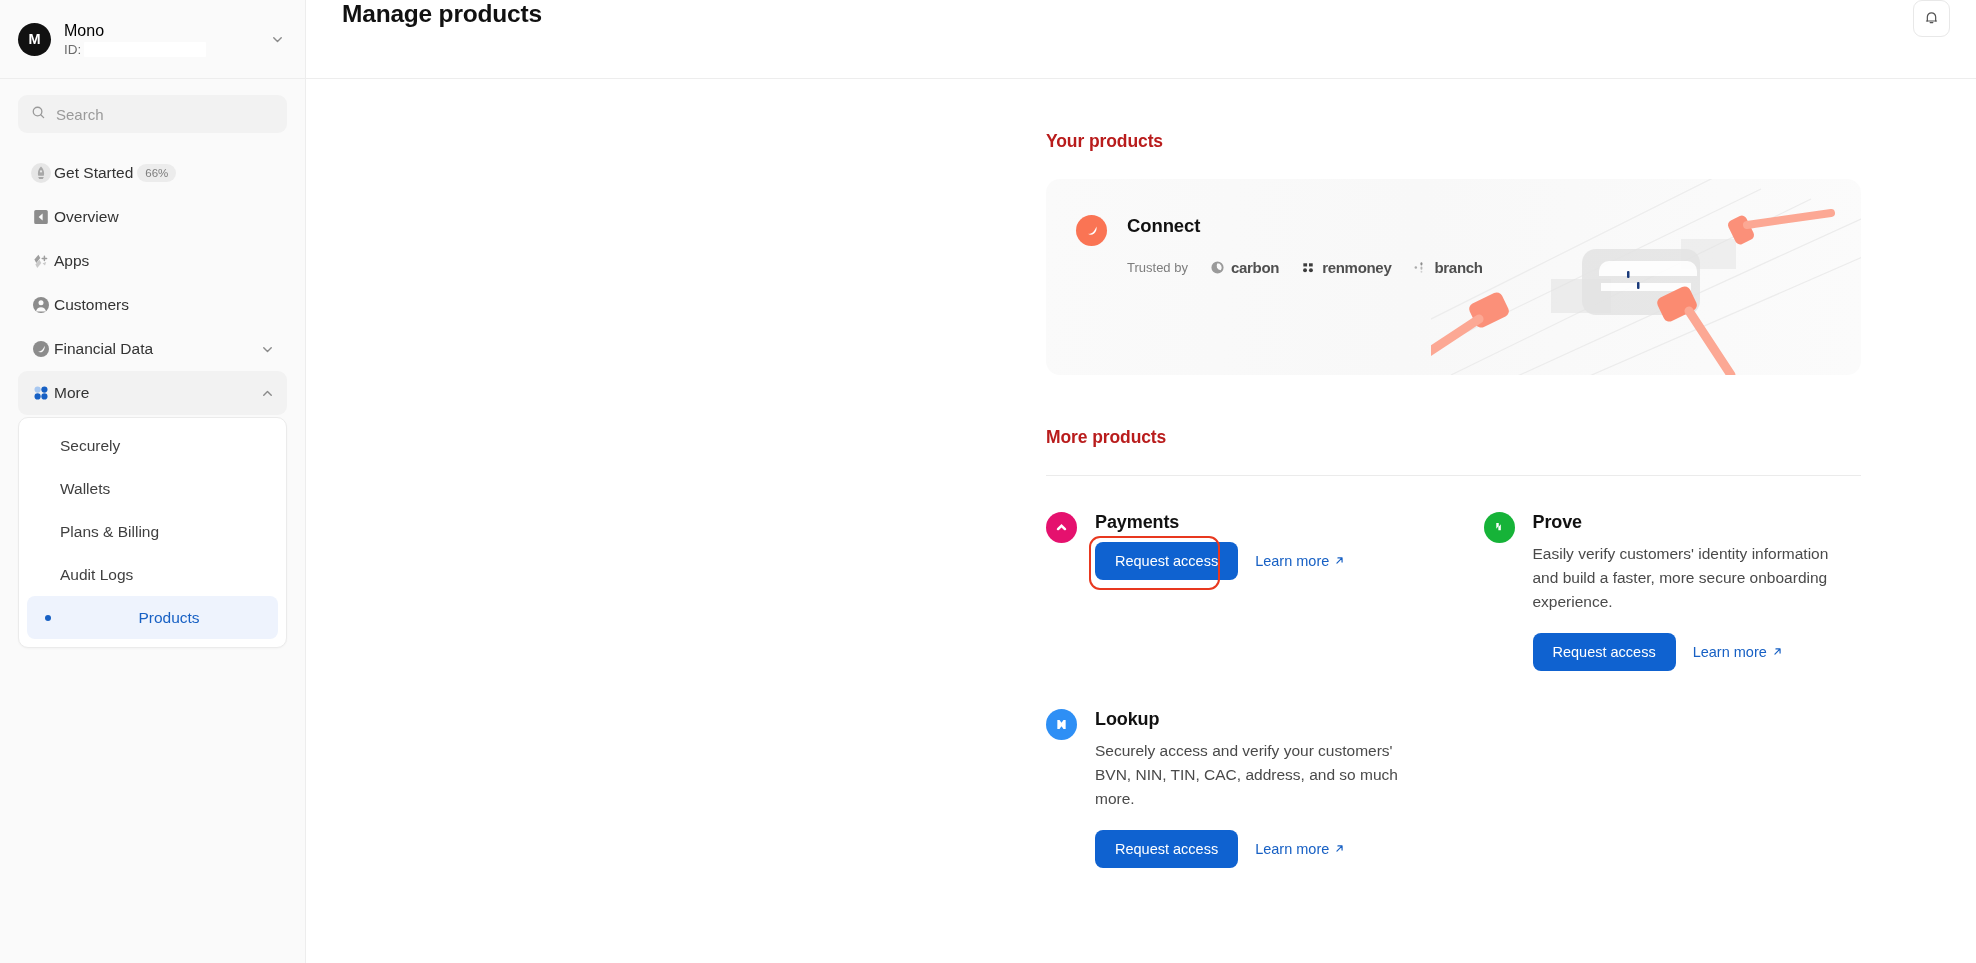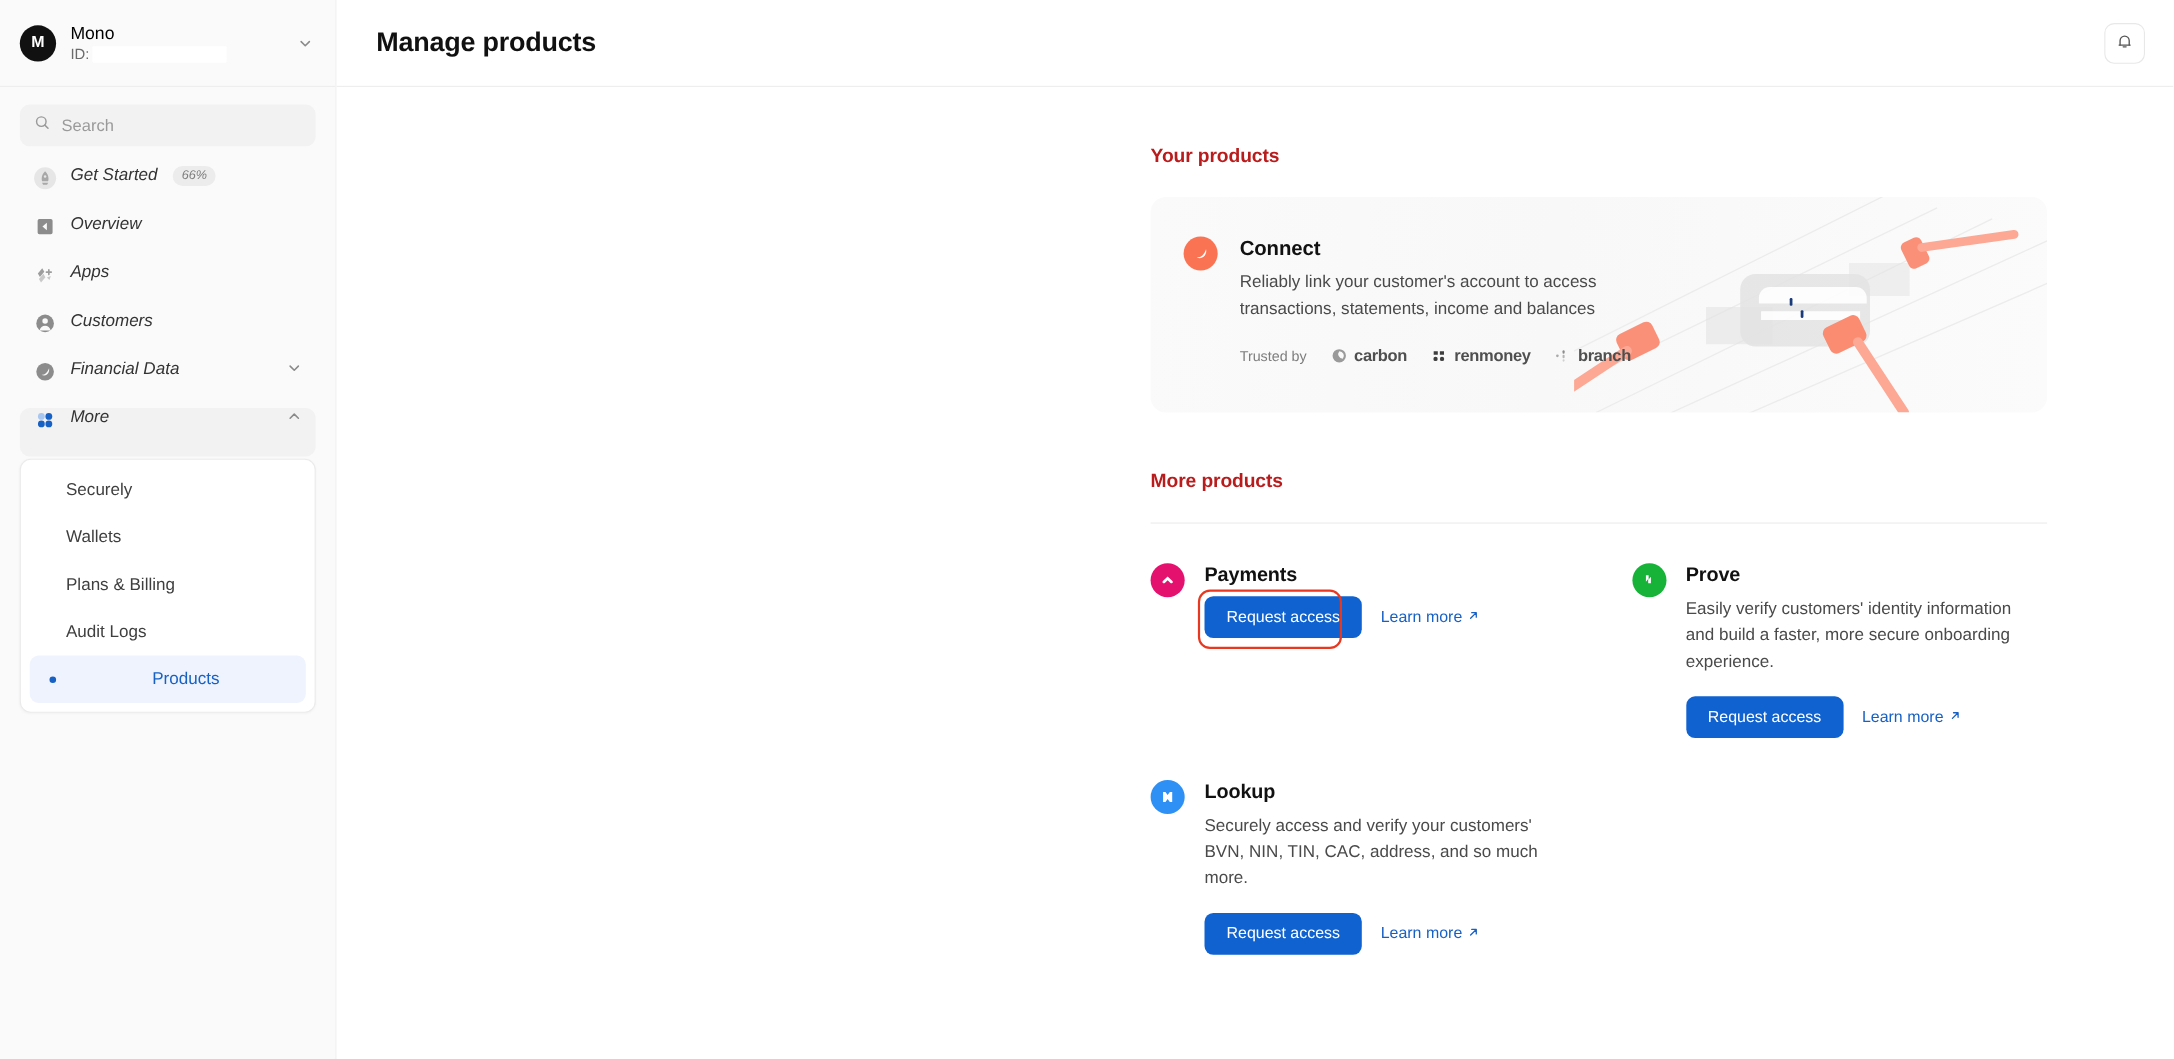--- a/index.html
+++ b/index.html
@@ -52,23 +52,23 @@
   .search-box svg { flex: 0 0 auto; }
   .search-input {
     border: none; outline: none; background: transparent;
     font-family: "Liberation Sans", sans-serif;
     font-size: 15px; color: #555; width: 100%;
   }
   .search-input::placeholder { color: #9a9a9a; }
 
   .nav { padding: 18px 18px 0 18px; flex: 1; }
   .nav-item {
-    height: 44px; display: flex; align-items: flex-start;
-    gap: 12px; padding: 0 12px 0 12px; border-radius: 9px;
-    cursor: pointer; position: relative; font-style: italic;
+    height: 44px; display: flex; align-items: center;
+    gap: 2px; padding: 0 12px 0 12px; border-radius: 9px;
+    cursor: pointer; position: relative;
   }
   .nav-item .label { font-size: 15.5px; color: #333333; white-space: nowrap; }
   .nav-item.active-parent { background: #f2f2f2; }
   .nav-icon { width: 22px; height: 22px; flex: 0 0 22px; display: flex; align-items: center; justify-content: center; }
   .badge-pct {
     font-size: 11.5px; color: #7d7d7d; background: #ececec;
     border-radius: 10px; padding: 3px 8px; margin-left: 2px;
   }
   .nav-chev { margin-left: auto; display: flex; align-items: center; color: #8a8a8a; }
 
@@ -90,21 +90,21 @@
   .sub-item.selected .label { color: #1760c4; font-weight: 500; }
   .sub-dot {
     position: absolute; left: 18px; top: 50%; transform: translateY(-50%);
     width: 6px; height: 6px; border-radius: 50%; background: #1760c4;
   }
 
   
   .main { flex: 1; display: flex; flex-direction: column; min-width: 0; background: #ffffff; }
   .topbar {
     height: 79px; border-bottom: 1px solid #ededed;
-    display: flex; align-items: center; justify-content: space-between;
+    display: flex; justify-content: space-between;
     padding: 0 26px 0 36px;
     flex: 0 0 79px;
   }
   .page-title { font-size: 24.5px; font-weight: 700; color: #111111; letter-spacing: -0.2px; }
   .bell-btn {
     width: 37px; height: 37px; border-radius: 9px;
     border: 1px solid #e8e8e8; background: #ffffff;
     display: flex; align-items: center; justify-content: center;
     cursor: pointer;
   }
@@ -353,21 +353,20 @@
           </svg>
 
           <div class="hero-body">
             <span class="prod-icon" style="background:#FA7454">
               <svg width="18" height="18" viewBox="0 0 18 18">
                   <path d="M13.4 4.6c.6 2.6-.2 5.3-2.3 6.9-2 1.6-4.5 1.5-6.1.3 1.5.3 3.3-.2 4.7-1.3 2-1.6 3-3.9 3.7-5.9z" fill="#ffffff"></path>
                 </svg>
             </span>
             <div>
               <div class="hero-title">Connect</div>
-              <div class="hero-desc">Reliably link your customer's account to access transactions, statements, income and balances</div>
               <div class="trusted-row">
                 <span class="trusted-label">Trusted by</span>
                 <span class="logo-chip">
                   <svg width="15" height="15" viewBox="0 0 16 16">
                       <path d="M8 1.5a6.5 6.5 0 100 13 6.5 6.5 0 000-13zm0 2a4.5 4.5 0 013.5 7.3A4.5 4.5 0 018 3.5z" fill="#9a9a9a"></path>
                     </svg>
                   <span class="logo-text">carbon</span>
                 </span>
                 <span class="logo-chip">
                   <svg width="15" height="15" viewBox="0 0 16 16">

